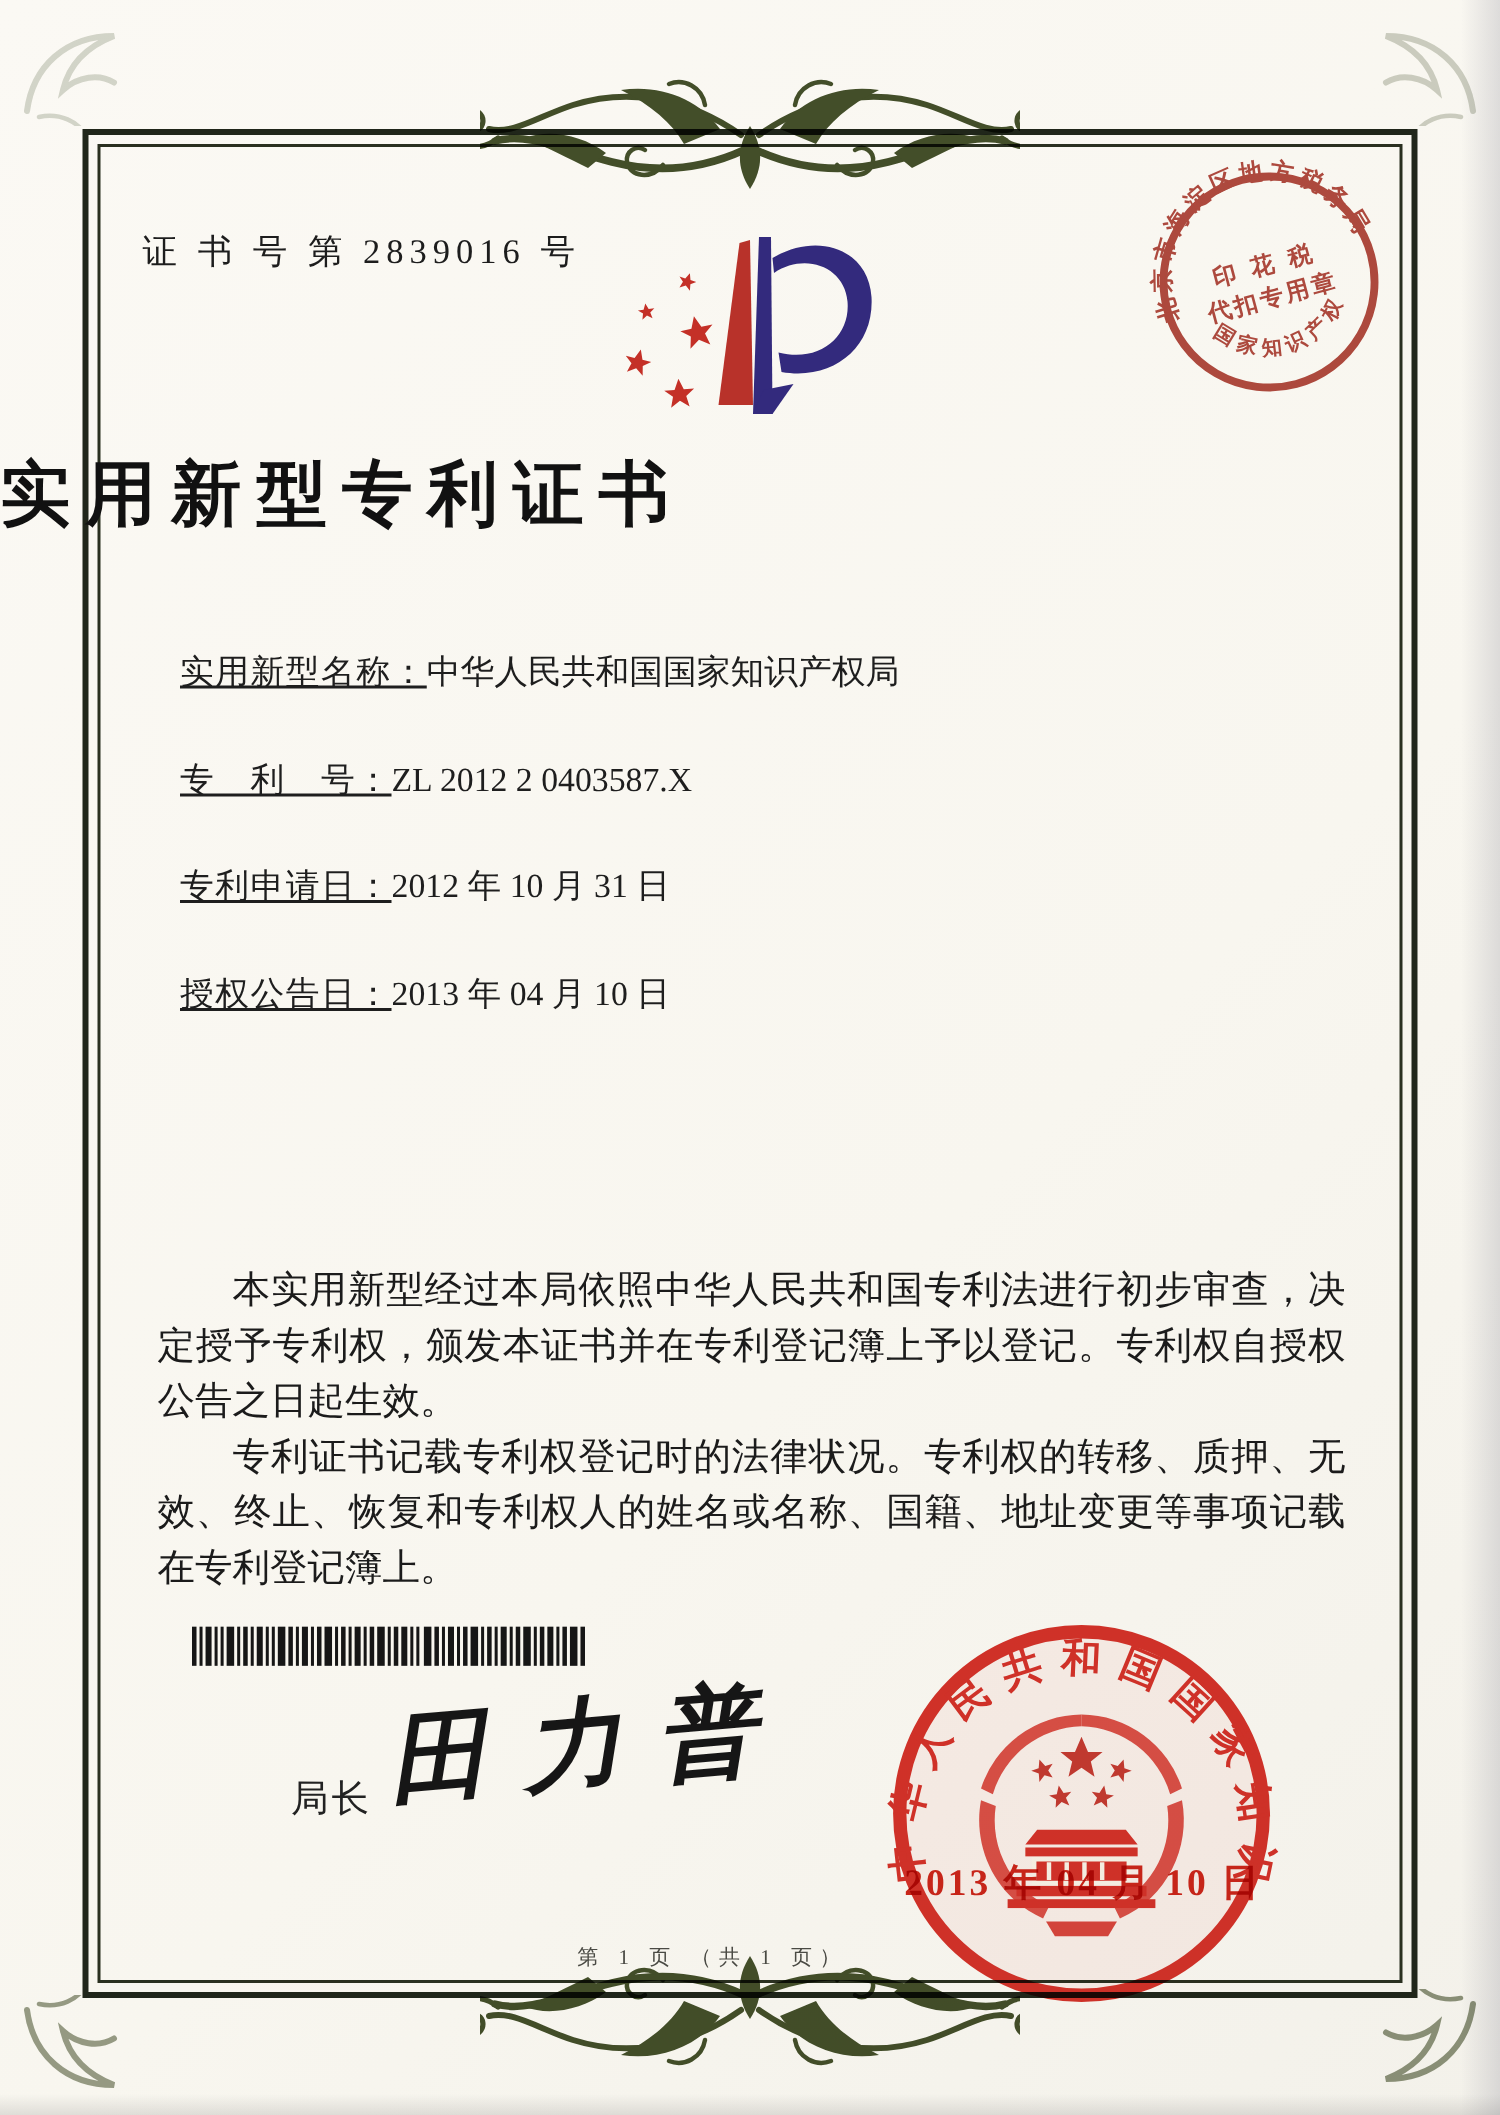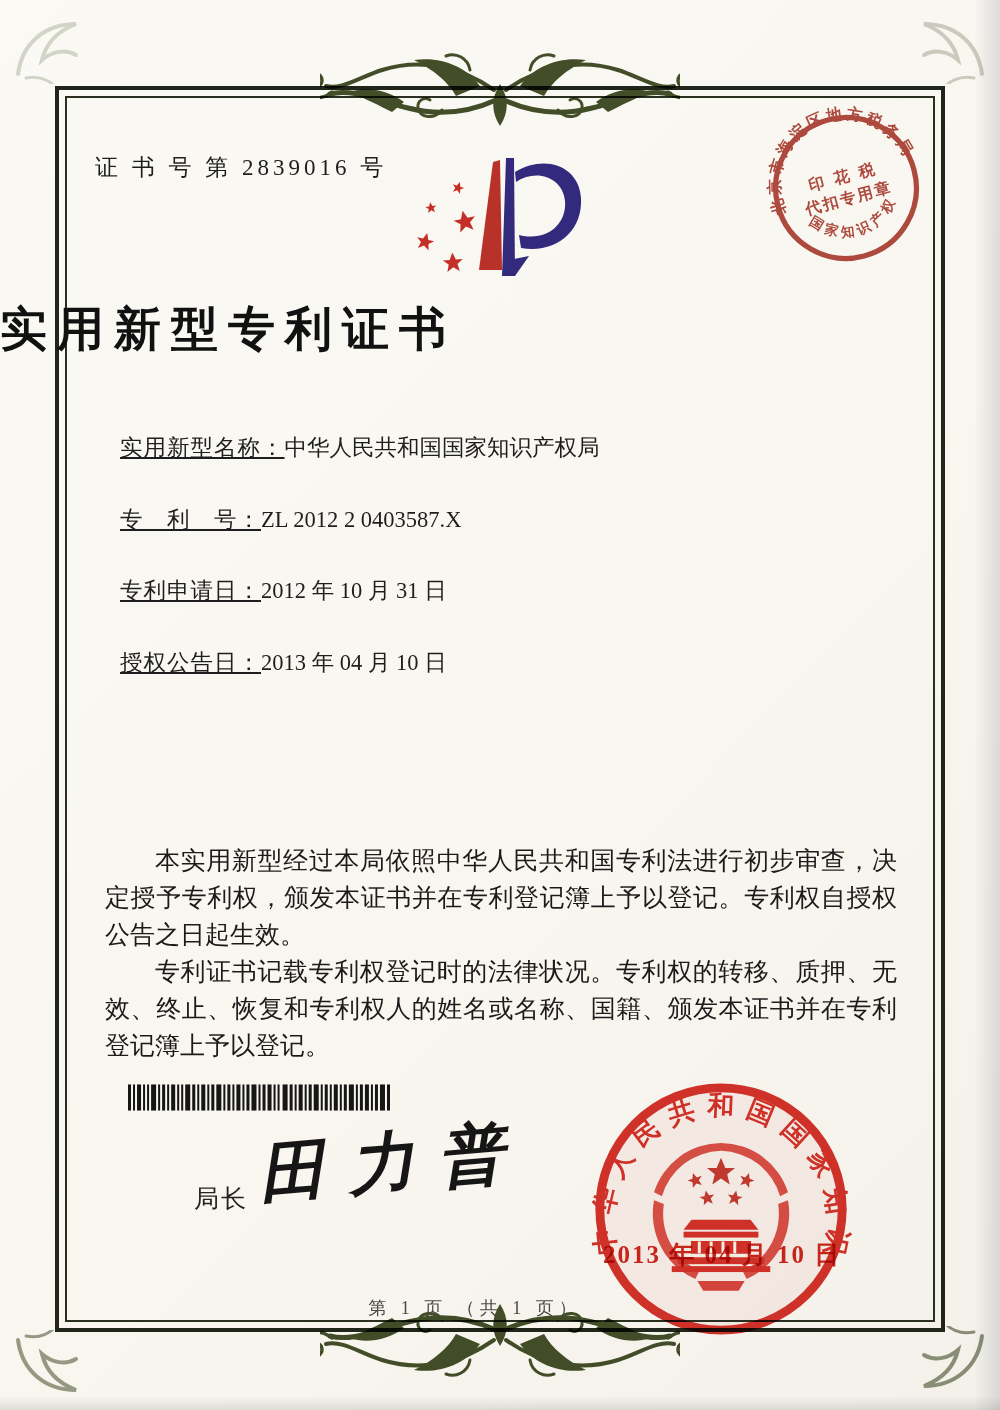--- a/index.html
+++ b/index.html
@@ -36,21 +36,21 @@
   .signer-label{position:absolute;left:194px;top:1182px;font-size:25px;letter-spacing:2px;color:#222;text-align:right;}
   .signature{position:absolute;left:258px;top:1118px;
     font-size:66px;font-weight:bold;font-style:italic;letter-spacing:24px;
     transform:rotate(-5deg);color:#161616;}
   .seal{position:absolute;left:588px;top:1076px;mix-blend-mode:multiply;opacity:.95;}
   .seal-date{position:absolute;left:592px;top:1238px;width:260px;text-align:center;
     font-size:25px;letter-spacing:2px;color:#d0281c;font-weight:bold;mix-blend-mode:multiply;}
   .tax-stamp{position:absolute;left:762px;top:104px;transform:rotate(-15deg);
     mix-blend-mode:multiply;opacity:.88;}
   .footer{position:absolute;left:0;top:1296px;width:95%;text-align:center;
-    font-size:18px;letter-spacing:5px;color:#4a4a44;}
+    font-size:14px;letter-spacing:5px;color:#4a4a44;}
   .orn{position:absolute;mix-blend-mode:multiply;}
 </style>
 </head>
 <body>
 
 <div class="page">
 
   <div class="edge-right"></div>
   <div class="edge-bottom"></div>
 
@@ -144,21 +144,21 @@
     <div class="field-row">
       <span class="lbl">专利申请日：</span><span>2012 年 10 月 31 日</span>
     </div>
     <div class="field-row">
       <span class="lbl">授权公告日：</span><span>2013 年 04 月 10 日</span>
     </div>
   </div>
 
   <div class="paras">
     <p>本实用新型经过本局依照中华人民共和国专利法进行初步审查，决定授予专利权，颁发本证书并在专利登记簿上予以登记。专利权自授权公告之日起生效。</p>
-    <p>专利证书记载专利权登记时的法律状况。专利权的转移、质押、无效、终止、恢复和专利权人的姓名或名称、国籍、颁发本证书并在专利登记簿上予以登记。</p>
+    <p>专利证书记载专利权登记时的法律状况。专利权的转移、质押、无效、终止、恢复和专利权人的姓名或名称、国籍、地址变更等事项记载在专利登记簿上。</p>
   </div>
 
   <svg class="barcode" width="263" height="27" viewBox="0 0 262 26">
     <g fill="#161616">
       <rect x="0" width="3" height="26"></rect>
         <rect x="5" width="2" height="26"></rect>
         <rect x="9" width="4" height="26"></rect>
       <rect x="15" width="2" height="26"></rect>
         <rect x="19" width="2" height="26"></rect>
         <rect x="23" width="5" height="26"></rect>

